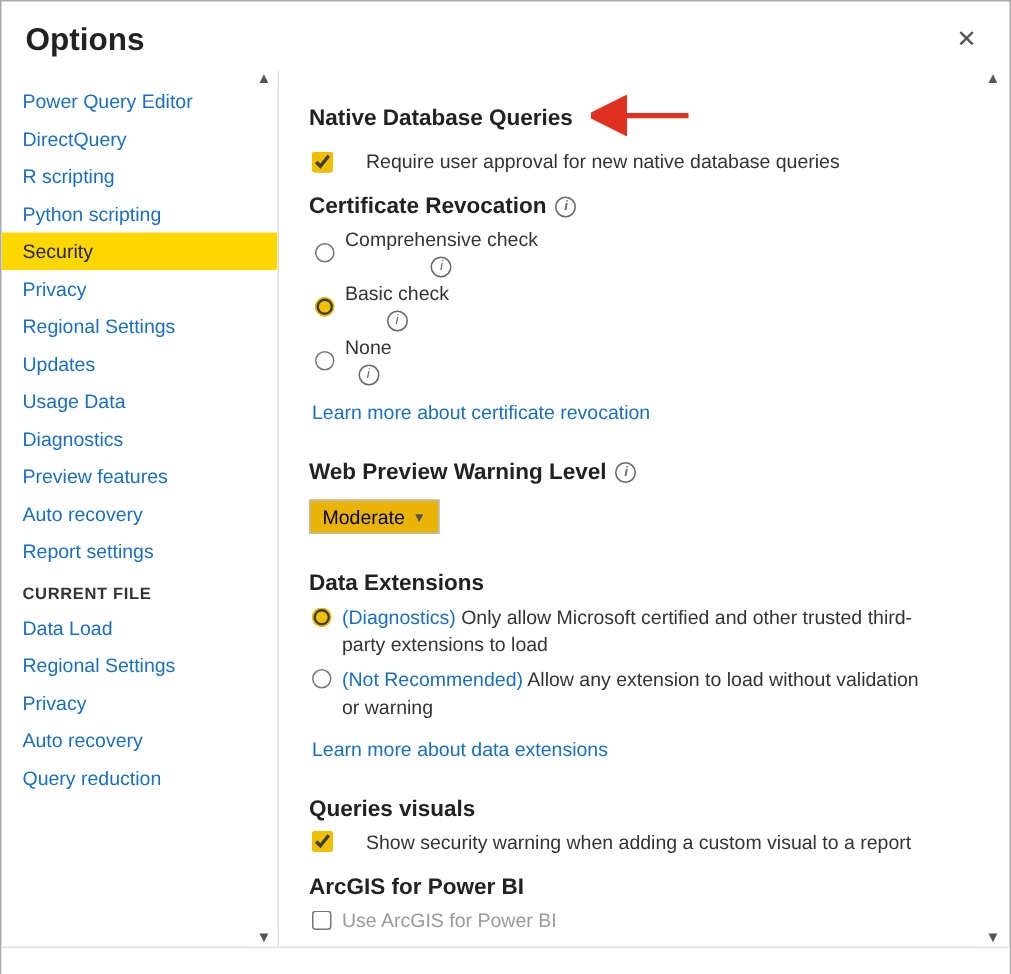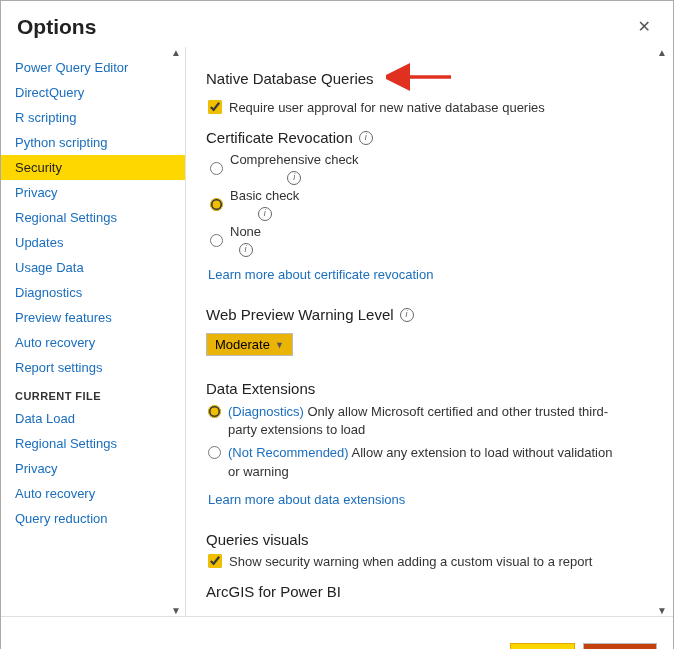--- a/index.html
+++ b/index.html
@@ -110,33 +110,33 @@
       cursor: pointer;
       color: #555;
       font-size: 10px;
       z-index: 2;
       background: #fff;
     }
     .main-scroll-up { top: 0; }
     .main-scroll-down { bottom: 0; }
     .section-title {
       font-size: 15px;
-      font-weight: 400;
+      font-weight: 700;
       color: #222;
       margin-bottom: 6px;
       margin-top: 14px;
       display: flex;
       align-items: center;
       gap: 6px;
     }
     .section-title:first-child { margin-top: 0; }
     .checkbox-row {
       display: flex;
-      align-items: flex-start;
-      gap: 7px;
+      align-items: center;
+      gap: 22px;
       margin-bottom: 6px;
       margin-left: 2px;
     }
     .checkbox-row input[type=checkbox] {
       accent-color: #f0c000;
       width: 14px;
       height: 14px;
     }
     .checkbox-label { color: #333; font-size: 13px; }
     .radio-group { margin-left: 4px; margin-bottom: 4px; }
@@ -357,20 +357,24 @@
       </div>
       <div class="checkbox-row">
         <input type="checkbox" checked="" style="accent-color: rgb(240, 192, 0);">
         <span class="checkbox-label">Show security warning when adding a custom visual to a report</span>
       </div>
 
       
       <div class="section-title" style="margin-top:14px;">
         <span>ArcGIS for Power BI</span>
       </div>
+      <div class="arcgis-checkbox-row">
+        <input type="checkbox" style="accent-color: rgb(240, 192, 0);">
+        <span class="arcgis-text">Use ArcGIS for Power BI</span>
+      </div>
 
       <div class="main-scroll-down">▼</div>
     </div>
   </div>
 
   <div class="dialog-footer">
     <button class="btn-ok">OK</button>
     <button class="btn-cancel">Cancel</button>
   </div>
 </div>

